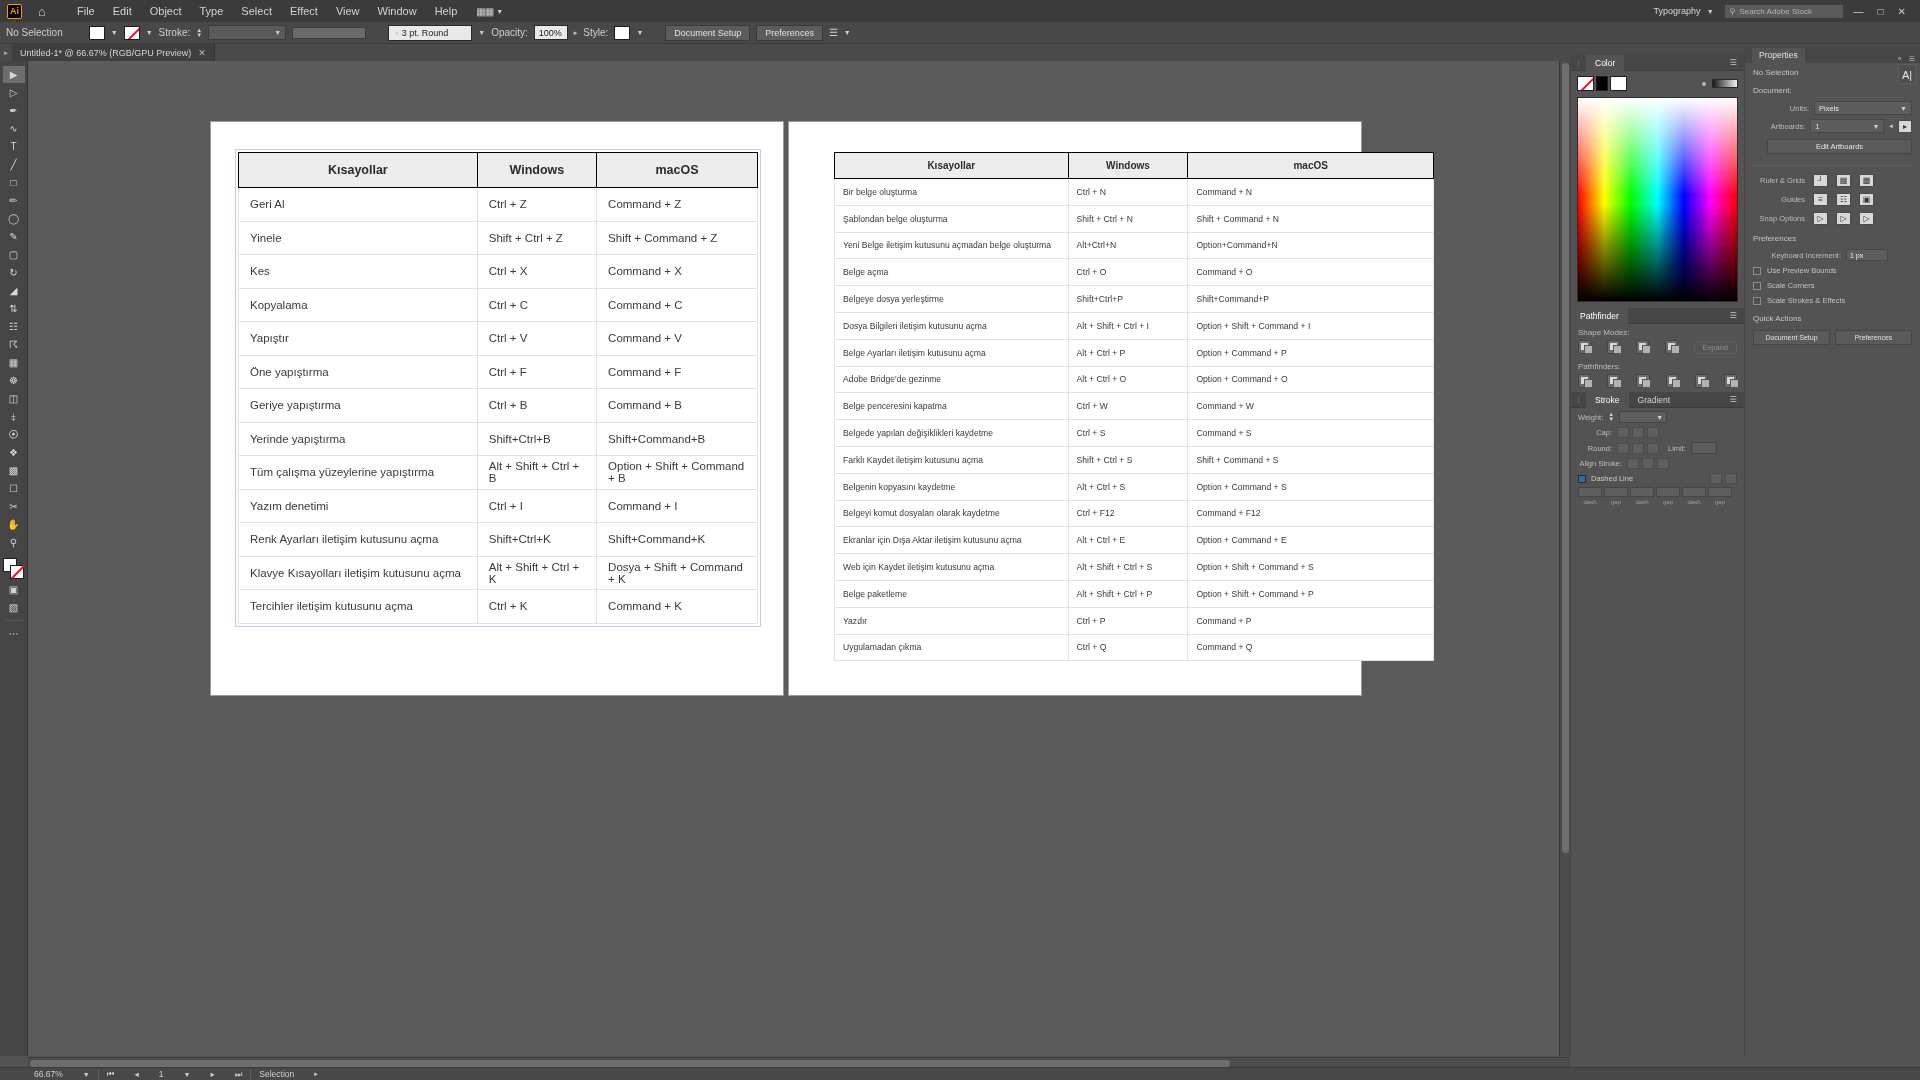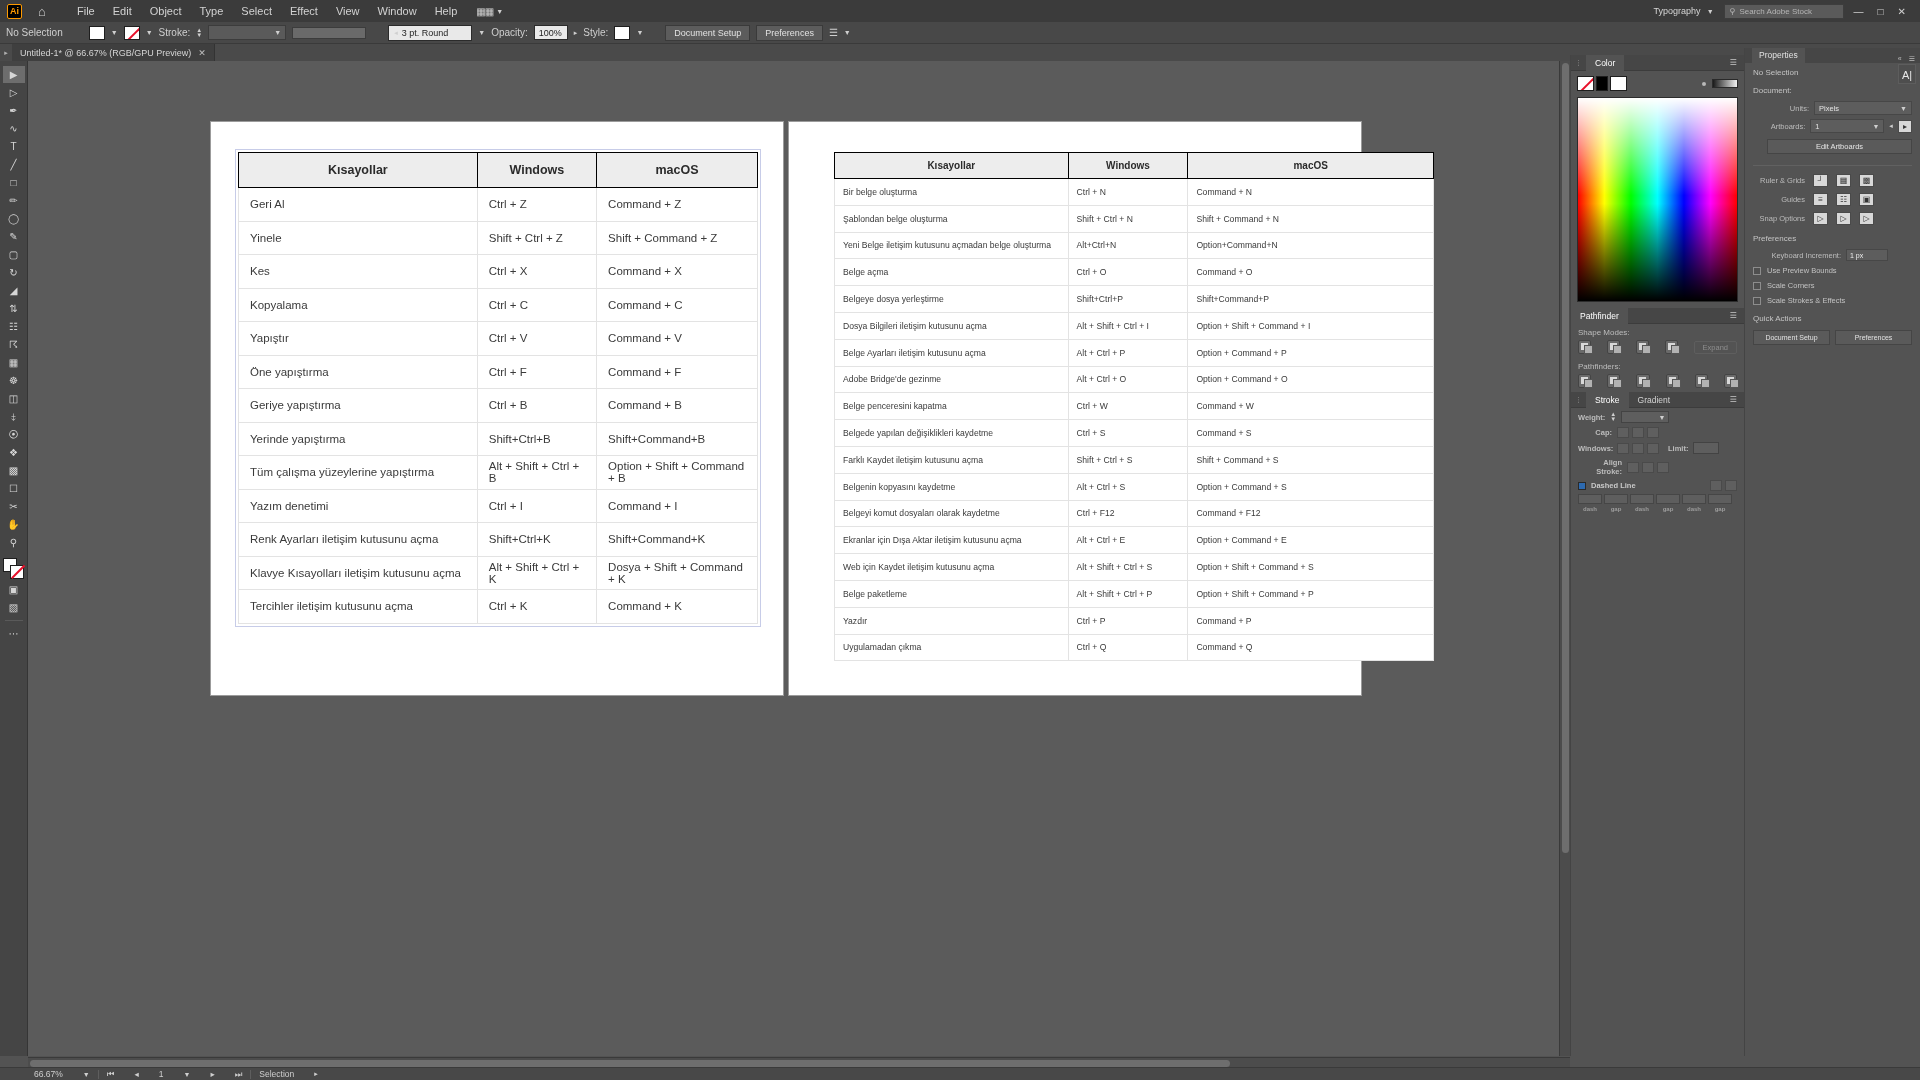--- a/index.html
+++ b/index.html
@@ -196,21 +196,21 @@
     width: 15px; height: 14px; background:#6a6a6a; border:1px solid #444; border-radius:2px;
     position: relative;
   }
   .pf-btn:before { content:""; position:absolute; left:2px; top:2px; width:7px; height:7px; background:#d8d8d8; }
   .pf-btn:after  { content:""; position:absolute; left:5px; top:4px; width:7px; height:7px; background:#b2b2b2; border:1px solid #555;}
   .pf-expand {
     margin-left:auto; font-size: 7.5px; color:#8e8e8e; border:1px solid #5e5e5e;
     padding: 1px 8px; border-radius:2px;
   }
 
-  .stroke-body { padding: 3px 7px; font-weight: bold; }
+  .stroke-body { padding: 3px 7px; }
   .sb-row { display:flex; align-items:center; gap:5px; margin-bottom:4px; font-size:7.5px; color:#bdbdbd;}
   .sb-input {
     height: 12px; min-width: 48px; background:#5e5e5e; border:1px solid #434343;
     font-size:7.5px; color:#ddd; display:flex; align-items:center; justify-content:space-between; padding:0 3px;
   }
   .sb-icons { display:flex; gap:3px; }
   .sb-ic { width:12px; height:11px; background:#5f5f5f; border:1px solid #4a4a4a; }
   .sb-dash { display:flex; align-items:center; gap:5px; margin-top:4px; font-size:7.5px; color:#c9c9c9;}
   .chk { width:8px; height:8px; background:#2d6ab0; border:1px solid #2a2a2a; }
   .dash-fields { display:flex; gap:2px; margin-top:3px; }
@@ -682,21 +682,21 @@
       </div>
       <div class="sb-row">
         <span style="width:34px;text-align:right">Cap:</span>
         <span class="sb-icons">
           <span class="sb-ic"></span>
           <span class="sb-ic"></span>
           <span class="sb-ic"></span>
         </span>
       </div>
       <div class="sb-row">
-        <span style="width:34px;text-align:right">Windows:</span>
+        <span style="width:34px;text-align:right">Round:</span>
         <span class="sb-icons">
           <span class="sb-ic"></span>
           <span class="sb-ic"></span>
           <span class="sb-ic"></span>
         </span>
         <span style="margin-left:4px">Limit:</span>
         <span class="sb-input" style="min-width:26px">
             <span></span>
           </span>
       </div>

